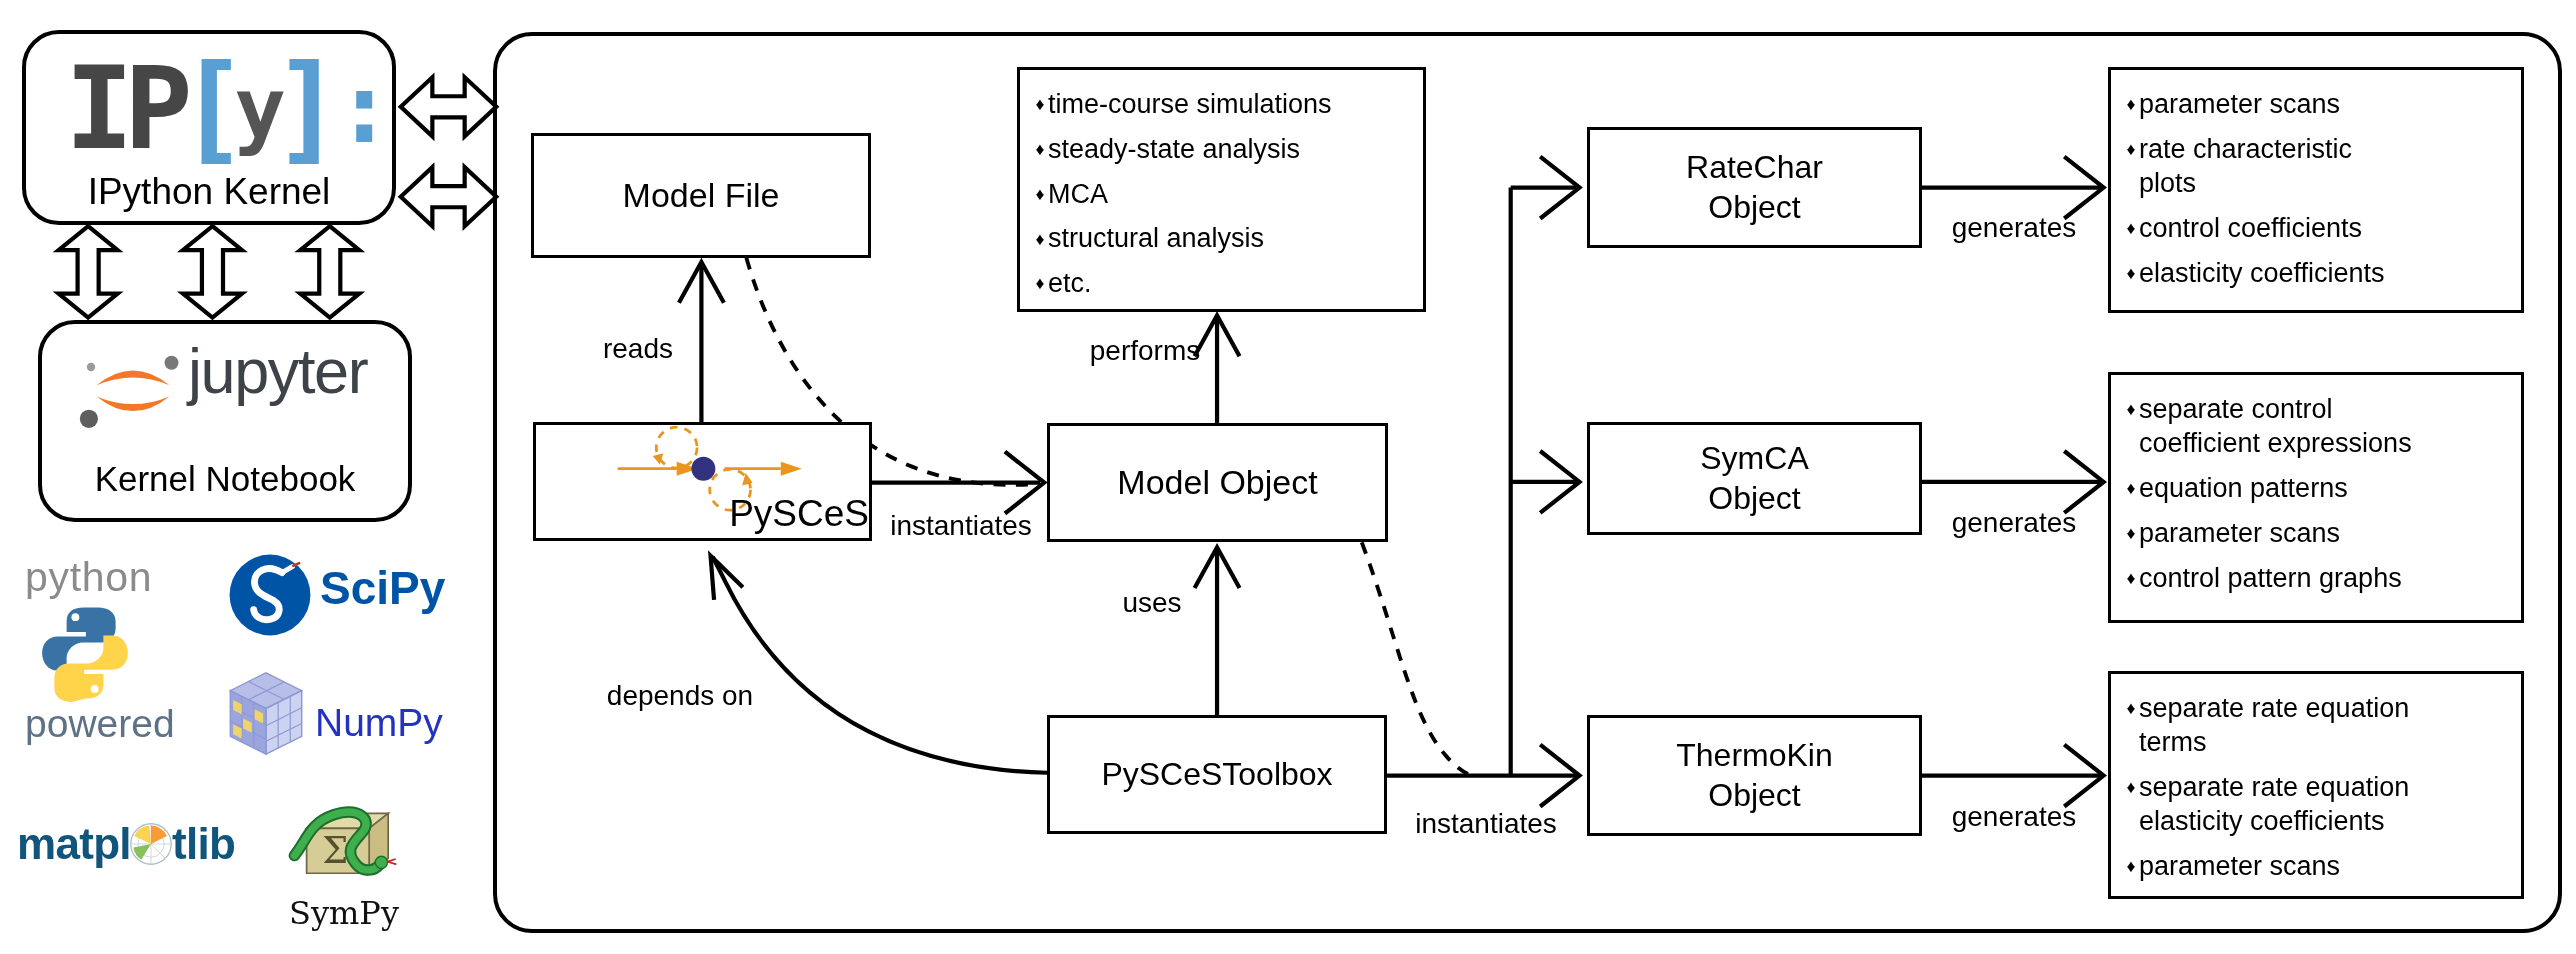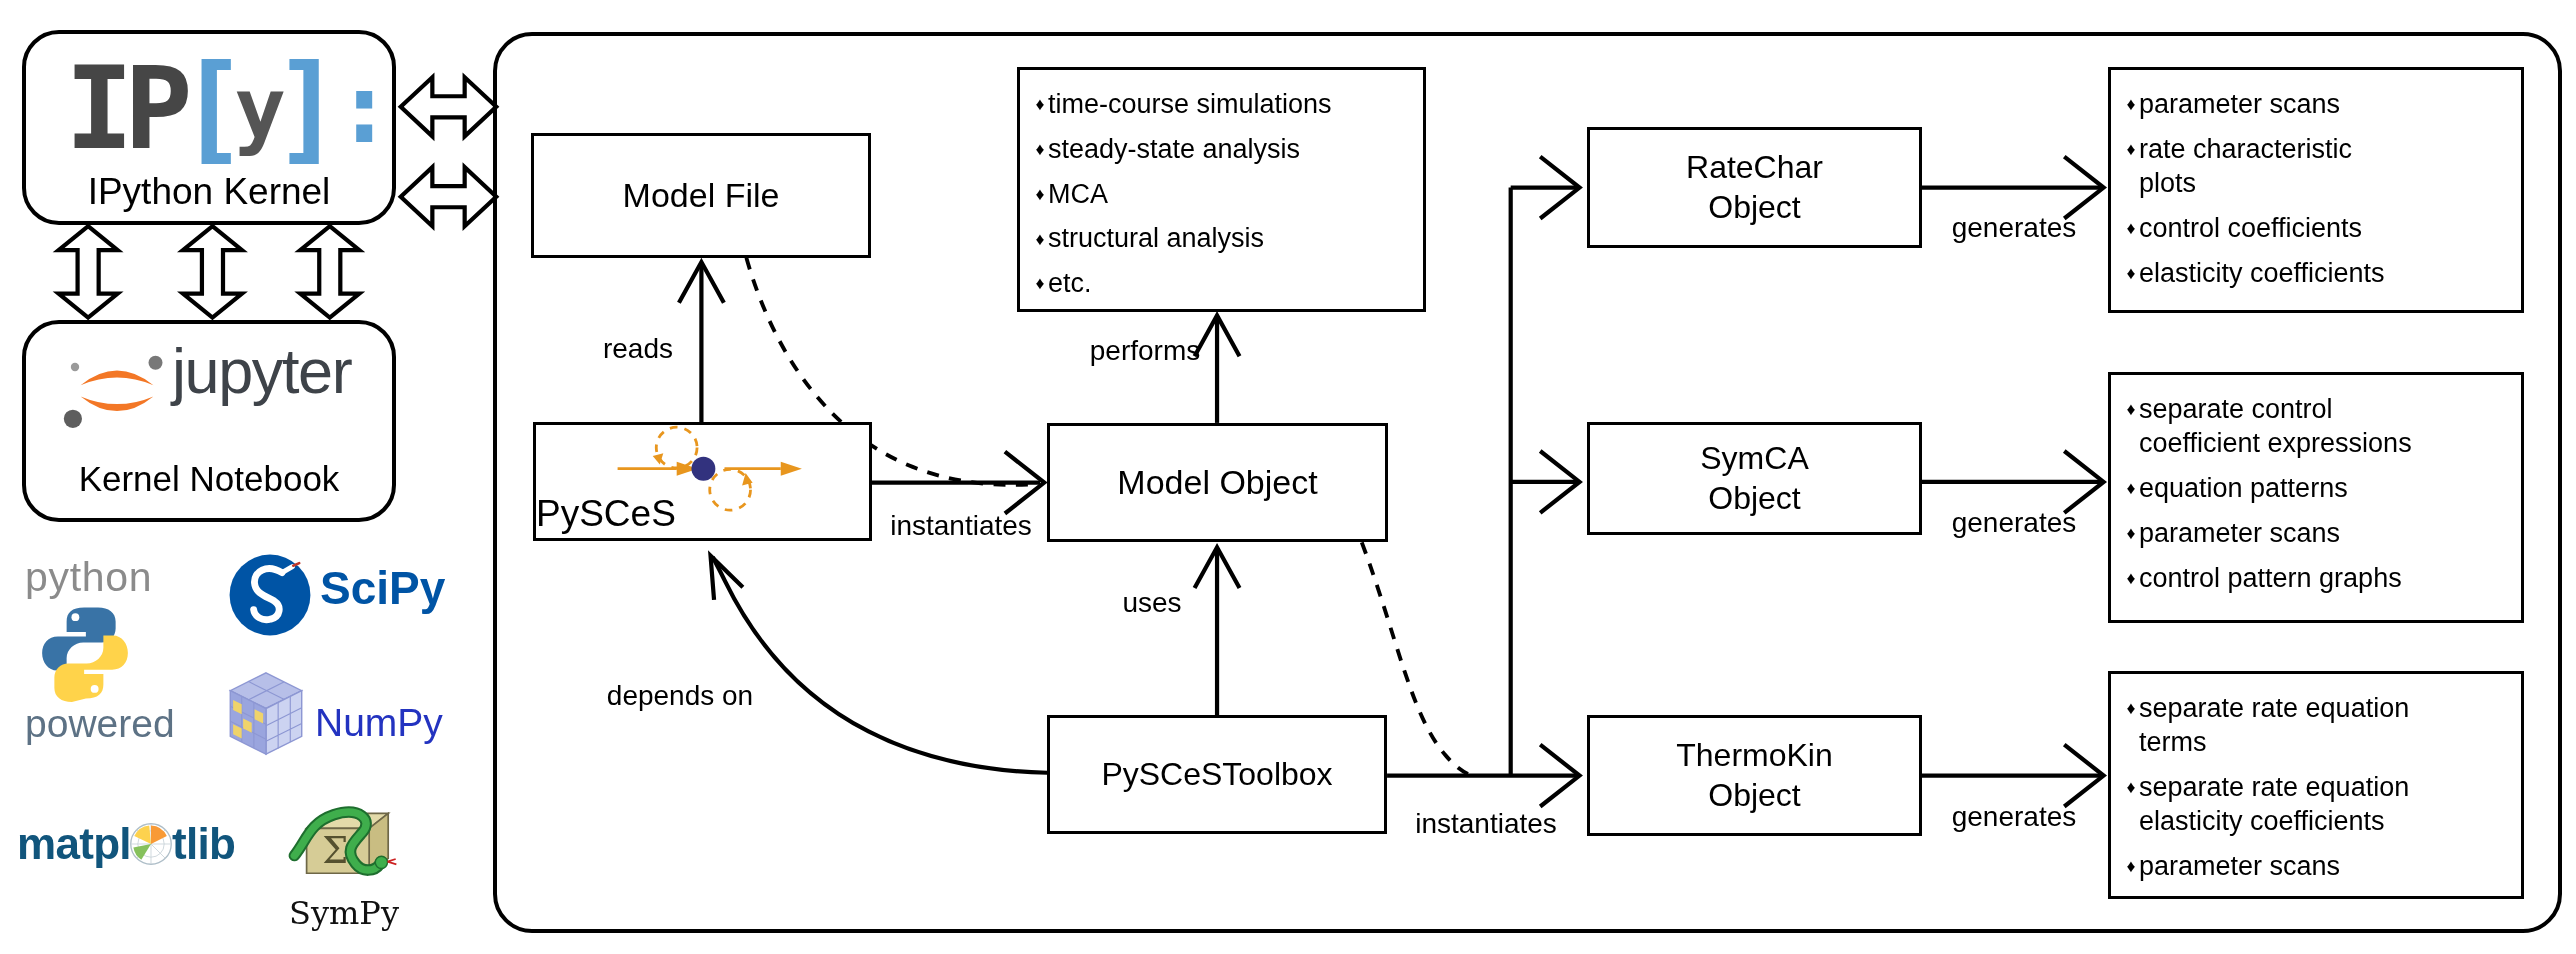--- a/index.html
+++ b/index.html
@@ -37,21 +37,21 @@
   .jup-label{position:absolute;left:0;width:100%;top:135px;text-align:center;font-size:35px;color:#000;}
   .pylogo{position:absolute;left:25px;top:554px;width:119px;text-align:left;}
   .py-word{font-size:41px;color:var(--python_gray);letter-spacing:0.7px;}
   .py-powered{font-size:39px;color:var(--powered_blue);}
   .scipy-text{position:absolute;left:320px;top:561px;font-size:46px;font-weight:bold;color:var(--scipy_blue);}
   .numpy-text{position:absolute;left:315px;top:701px;font-size:39px;font-family:Liberation Sans, sans-serif;color:var(--numpy_blue);}
   .mpl-row{position:absolute;left:17px;top:819px;display:flex;align-items:center;
            font-size:44px;font-weight:bold;color:var(--matplotlib_teal);letter-spacing:-0.7px;}
   .sympy-text{position:absolute;left:286px;top:894px;width:116px;text-align:center;
            font-size:32px;font-family:"DejaVu Serif",serif;color:#111;}
-  .pysces-label{position:absolute;left:0;bottom:2.8px;width:100%;text-align:left;font-size:37px;}
+  .pysces-label{position:absolute;left:0;bottom:2.8px;width:100%;text-align:right;font-size:37px;}
   .f48{font-size:34px;} .f46{font-size:32px;}
   svg .ln{stroke:#000;stroke-width:6;fill:none;}
   svg .ch{stroke:#000;stroke-width:6;fill:none;stroke-linejoin:miter;}
   svg .dsh{stroke:#000;stroke-width:5.5;fill:none;stroke-dasharray:17 15;}
   svg .dbl{fill:#fff;stroke:#000;stroke-width:6;stroke-linejoin:miter;}
 </style>
 </head>
 <body>
 
 <div class="stage">
@@ -145,21 +145,21 @@
     <div class="ip-logo">
       <span class="ip-ip">IP</span>
         <span class="ip-br">[</span>
         <span class="ip-y">y</span>
         <span class="ip-br">]</span>
         <span class="ip-col">:</span>
     </div>
     <div class="panel-label">IPython Kernel</div>
   </div>
 
-  <div class="rbox" style="left:22px;top:320px;width:374px;height:202px;">
+  <div class="rbox" style="left:38px;top:320px;width:374px;height:202px;">
     <svg style="position:absolute;left:35px;top:19.7px;" width="112" height="95" viewBox="0 0 160 130">
       <path d="M28,56 Q80,14 132,56 Q80,34 28,56 Z" fill="var(--jupyter_orange)"></path>
       <path d="M28,72 Q80,114 132,72 Q80,94 28,72 Z" fill="var(--jupyter_orange)"></path>
       <circle cx="20" cy="30" r="6" fill="#9a9a9a"></circle>
       <circle cx="135" cy="24" r="10" fill="#787878"></circle>
       <circle cx="17" cy="104" r="13" fill="#5e5e5e"></circle>
     </svg>
     <span class="jup-word">jupyter</span>
     <div class="jup-label">Kernel Notebook</div>
   </div>

